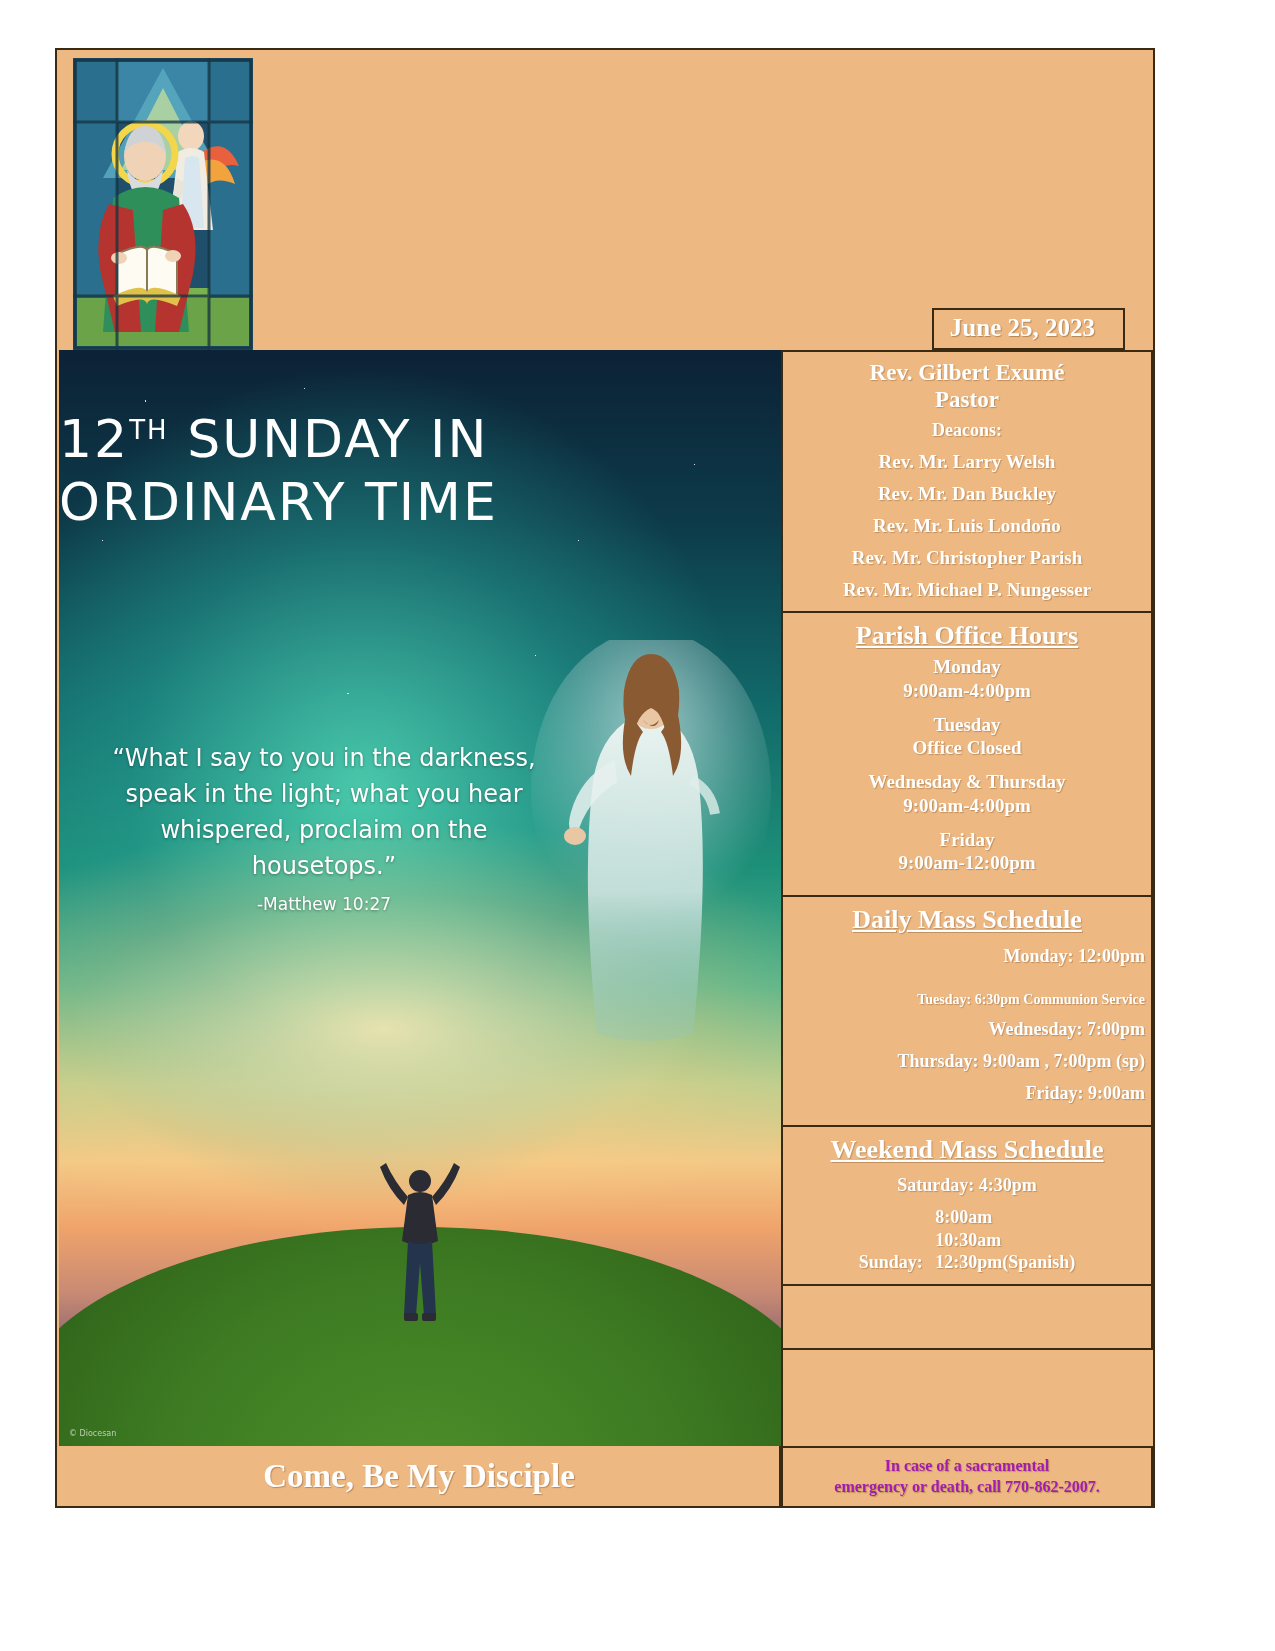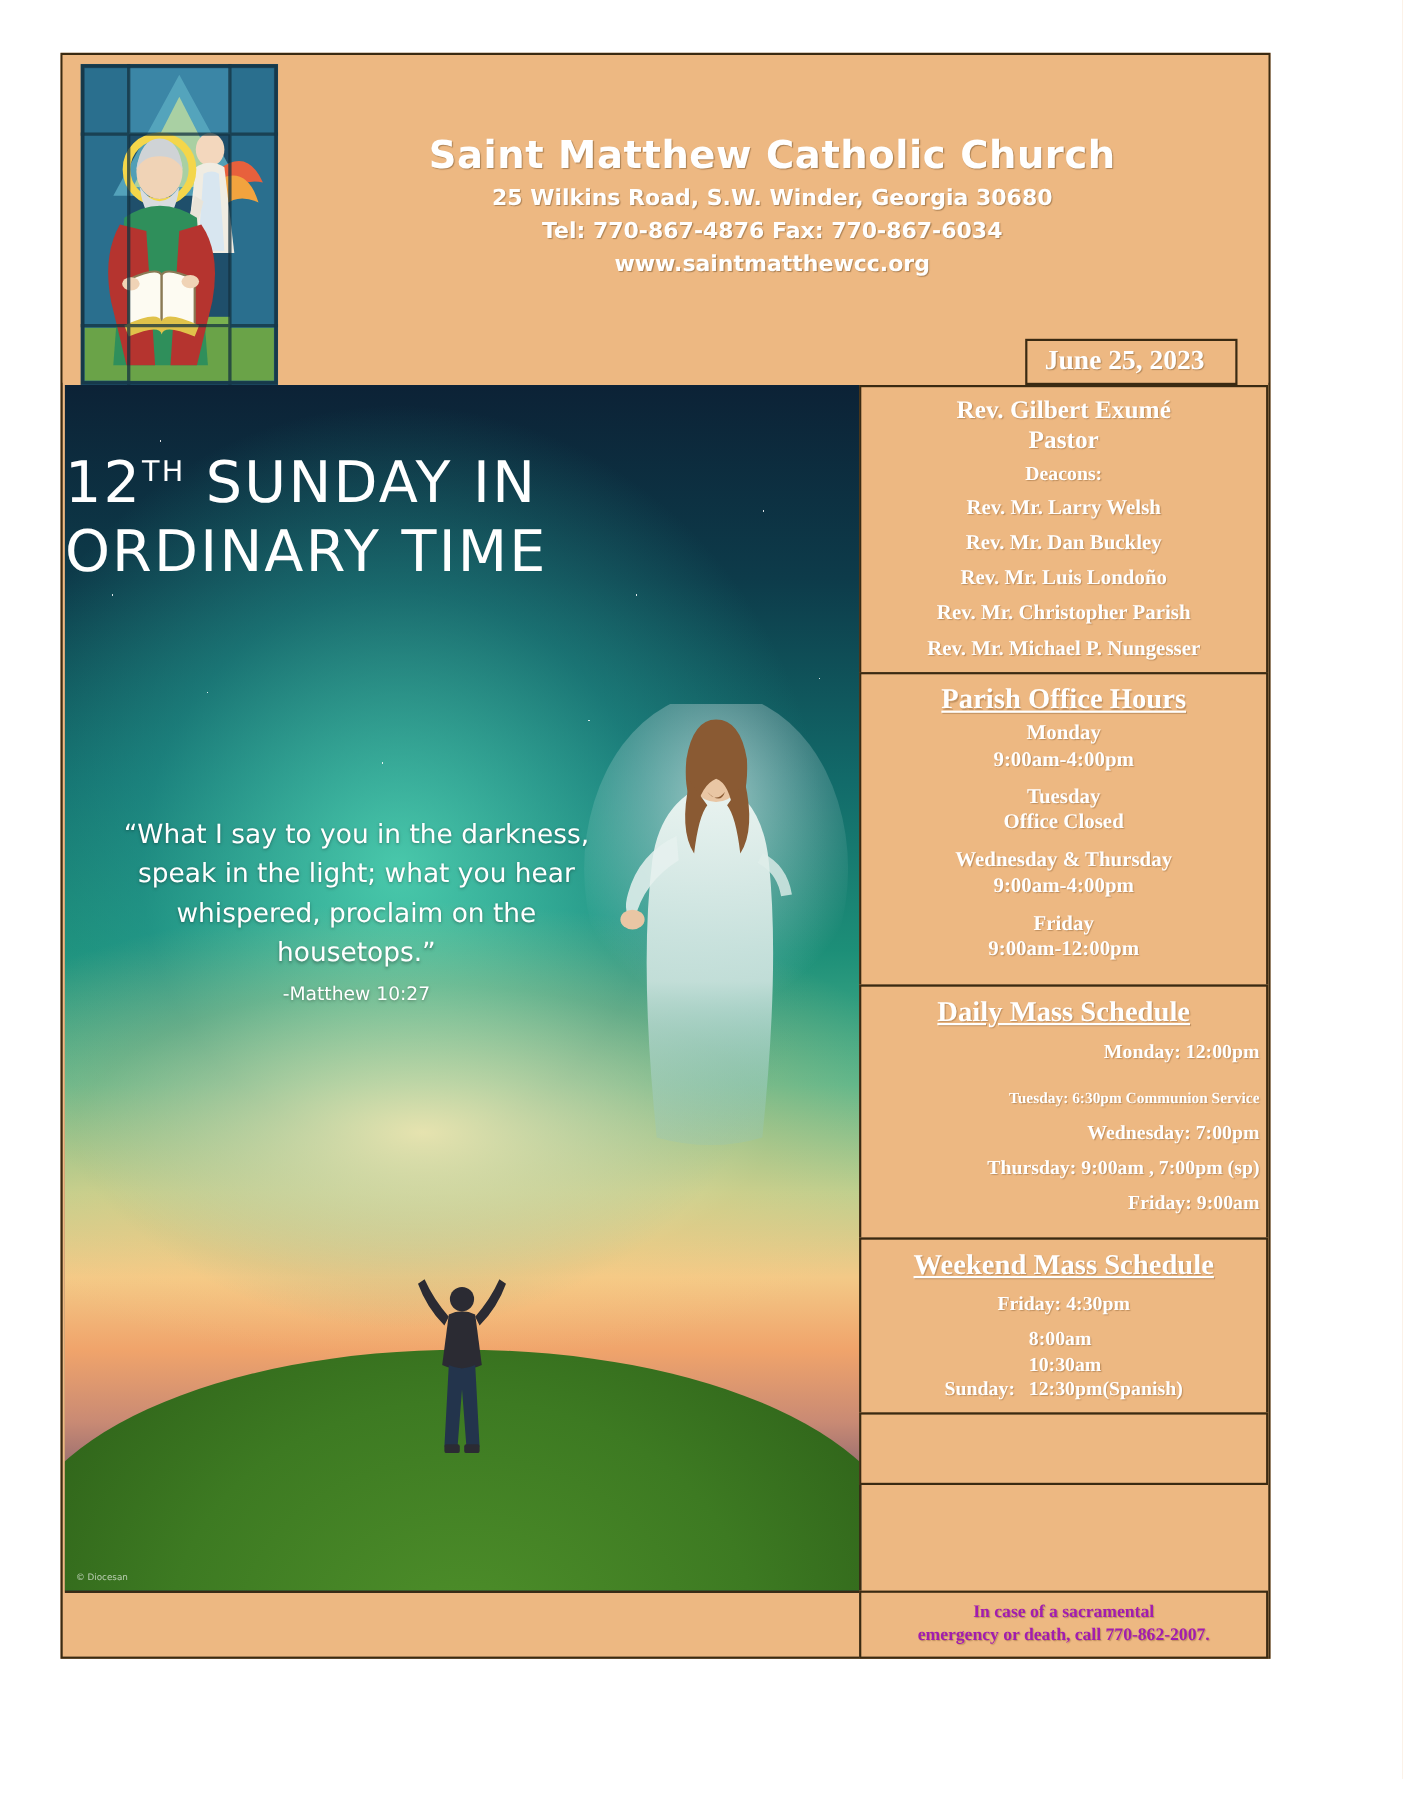--- a/index.html
+++ b/index.html
@@ -383,26 +383,20 @@
           <g stroke="#14323f" stroke-width="3" fill="none" opacity="0.75">
             <line x1="44" y1="0" x2="44" y2="292"></line>
             <line x1="136" y1="0" x2="136" y2="292"></line>
             <line x1="0" y1="64" x2="180" y2="64"></line>
             <line x1="0" y1="238" x2="180" y2="238"></line>
             <rect x="2" y="2" width="176" height="288"></rect>
           </g>
         </svg>
       </div>
 
-      <div class="church-title-block">
-        <div class="church-name">Saint Matthew Catholic Church</div>
-        <div class="church-addr">25 Wilkins Road, S.W.  Winder, Georgia 30680</div>
-        <div class="church-addr">Tel: 770-867-4876  Fax: 770-867-6034</div>
-        <div class="church-addr">www.saintmatthewcc.org</div>
-      </div>
 
       <div class="date-box">June 25, 2023</div>
     </div>
 
     <div class="cover">
       <div class="cover-bg"></div>
       <div class="stars"></div>
       <div class="hill"></div>
 
       <svg width="240" height="430" viewBox="0 0 240 430" style="position:absolute; right:10px; top:290px;" xmlns="http://www.w3.org/2000/svg">
@@ -485,32 +479,35 @@
         <div class="panel-title">Daily Mass Schedule</div>
         <div class="mass-row">Monday:   12:00pm</div>
         <div class="mass-row wide">Tuesday:     6:30pm Communion Service</div>
         <div class="mass-row">Wednesday:  7:00pm</div>
         <div class="mass-row">Thursday:  9:00am , 7:00pm (sp)</div>
         <div class="mass-row">Friday:  9:00am</div>
       </div>
 
       <div class="panel">
         <div class="panel-title">Weekend Mass Schedule</div>
-        <div class="weekend-row">Friday:   4:30pm</div>
+        <div class="weekend-row">Saturday:   4:30pm</div>
         <div class="weekend-row">
           <span>Sunday:</span>
           <span class="sunday-times" style="white-space: pre-line;">8:00am
 10:30am
 12:30pm(Spanish)</span>
         </div>
       </div>
 
       <div class="panel blank-panel"></div>
     </div>
 
+    <div class="footer-left">
+      <div class="text">Come, Be My Disciple</div>
+    </div>
 
     <div class="footer-right">
       <div class="text" style="white-space: pre-line;">In case of a sacramental
 emergency or death, call  770-862-2007.</div>
     </div>
 
   </div>
 </div>
 
 </body></html>

